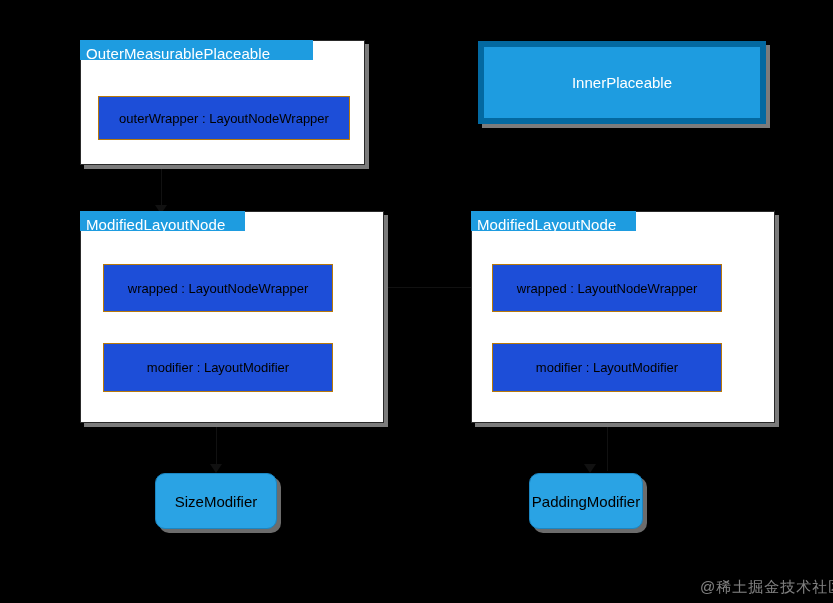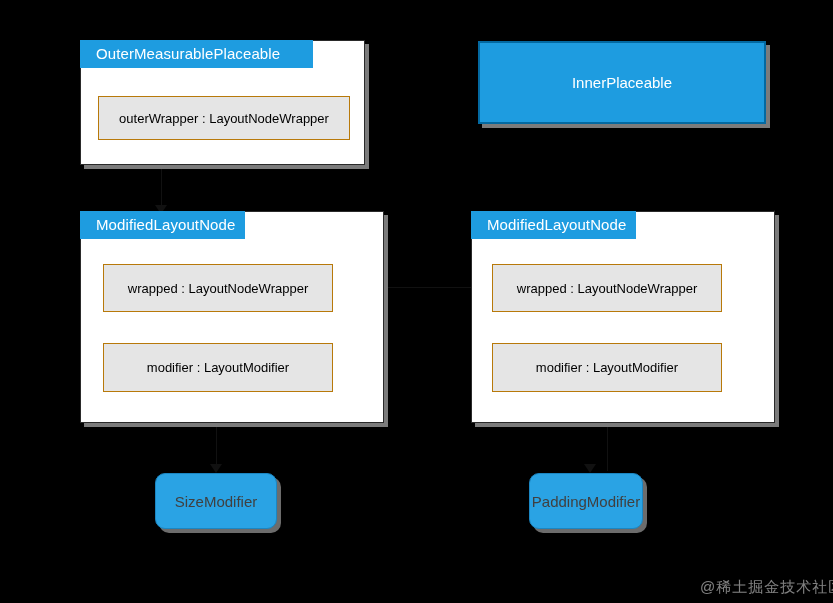--- a/index.html
+++ b/index.html
@@ -30,62 +30,62 @@
     border: 1px solid #2a2a2a;
     box-shadow: 4px 4px 0 0 rgba(130,130,130,0.95);
     box-sizing: border-box;
   }
   .uml-title {
     position: absolute;
     background: #1e9ce0;
     color: #ffffff;
     font-size: 15px;
     line-height: 28px;
-    height: 28px;
-    padding: 0 16px;
+    height: 20px;
+    padding: 0 6px;
     white-space: nowrap;
     box-sizing: border-box;
     letter-spacing: 0.1px;
   }
 
   
   .attr-box {
     position: absolute;
-    background: #e5e5e5;
+    background: #1d4ed8;
     border: 1px solid #b8790a;
     color: #000000;
     font-size: 13px;
     display: flex;
     align-items: center;
     justify-content: center;
     box-sizing: border-box;
     text-align: center;
   }
 
   
   .blue-box {
     position: absolute;
     background: #1e9ce0;
-    border: 2px solid #0369a1;
+    border: 6px solid #0369a1;
     color: #ffffff;
     font-size: 15px;
     display: flex;
     align-items: center;
     justify-content: center;
     box-sizing: border-box;
     box-shadow: 4px 4px 0 0 rgba(130,130,130,0.95);
   }
 
   
   .round-box {
     position: absolute;
     background: #2aa3e4;
     border: 1px solid #1b86c2;
     border-radius: 10px;
-    color: #404040;
+    color: #000000;
     font-size: 15px;
     display: flex;
     align-items: center;
     justify-content: center;
     box-sizing: border-box;
     box-shadow: 4px 4px 0 0 rgba(120,120,120,0.9);
   }
 
   
   .edge-h {

